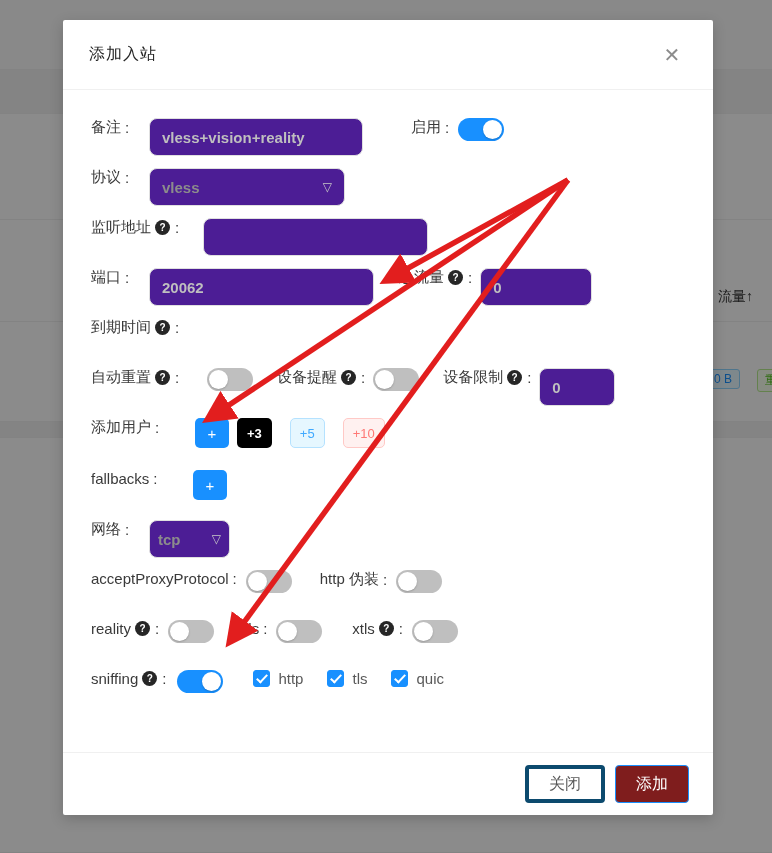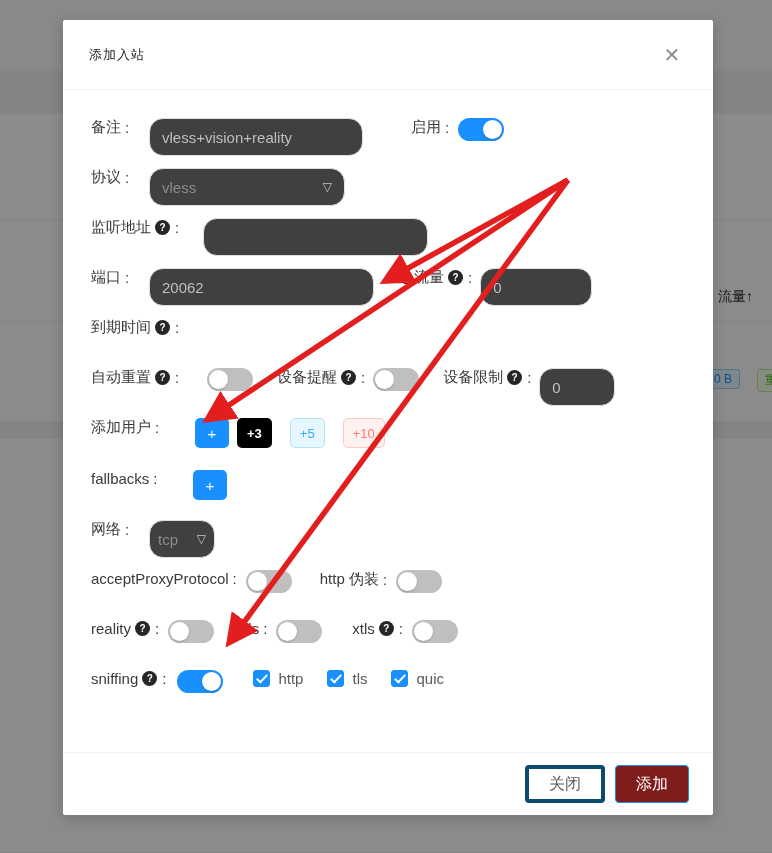--- a/index.html
+++ b/index.html
@@ -53,21 +53,21 @@
     display: flex; flex-direction: column;
   }
   #modal-header {
     height: 70px;
     border-bottom: 1px solid #f0f0f0;
     display: flex; align-items: center;
     padding: 0 26px;
     flex: 0 0 auto;
   }
   #modal-title {
-    font-size: 13px; color: #262626;
+    font-size: 16px; color: #262626;
     font-weight: 400;
     letter-spacing: 1px;
   }
   #close-btn {
     margin-left: auto;
     width: 30px; height: 30px;
     display: flex; align-items: center; justify-content: center;
     color: #8c8c8c; font-size: 20px;
     cursor: pointer;
     background: none; border: none;
@@ -108,28 +108,29 @@
     background: #262626; color: #ffffff;
     font-size: 10px; font-weight: bold;
     line-height: 1;
     cursor: pointer;
     margin: 0 1px;
   }
 
   .field {
     height: 38px;
     border: 1px solid #e0e0e0;
-    border-radius: 14px;
-    background: #404040;
+    border-radius: 8px;
+    background: #4c1d95;
     display: flex; align-items: center;
     padding: 0 12px;
     font-size: 15px;
     color: #bfbfbf;
     white-space: nowrap;
     cursor: text;
+    font-weight: bold;
   }
   .field.select {
     color: #8c8c8c;
     justify-content: space-between;
     cursor: pointer;
   }
   .chev {
     color: #c8c8c8; font-size: 12px; margin-left: 8px;
     display: inline-block;
   }
@@ -344,21 +345,21 @@
           <span class="colon">:</span>
       </div>
       <button class="mini-btn primary" style="margin-left:2px;">+</button>
     </div>
 
     <div class="row">
       <div class="label" style="width:58px;">
         <span>网络</span>
           <span class="colon">:</span>
       </div>
-      <div class="field select" style="width:66px;padding:16px 8px;">
+      <div class="field select" style="width:81px;padding:16px 8px;">
         <span>tcp</span>
         <span class="chev" style="margin-left:2px;">▽</span>
       </div>
     </div>
 
     <div class="row">
       <div class="label">
         <span>acceptProxyProtocol</span>
           <span class="colon">:</span>
       </div>

